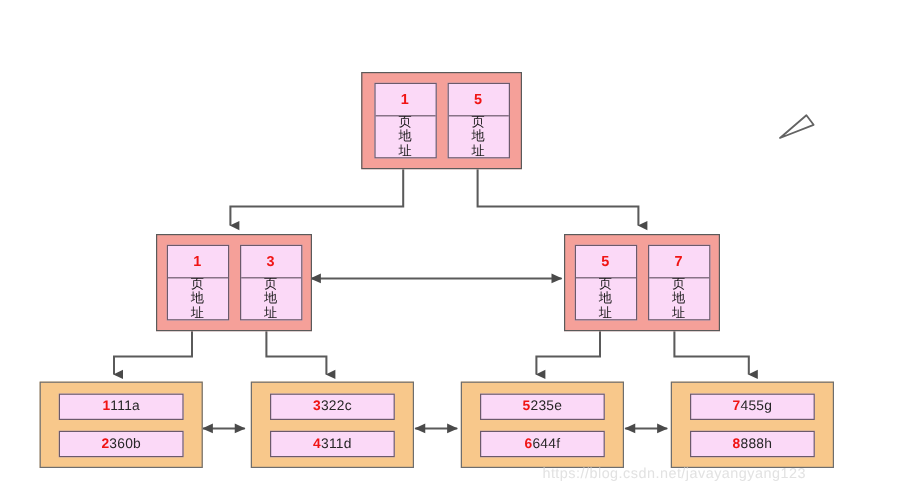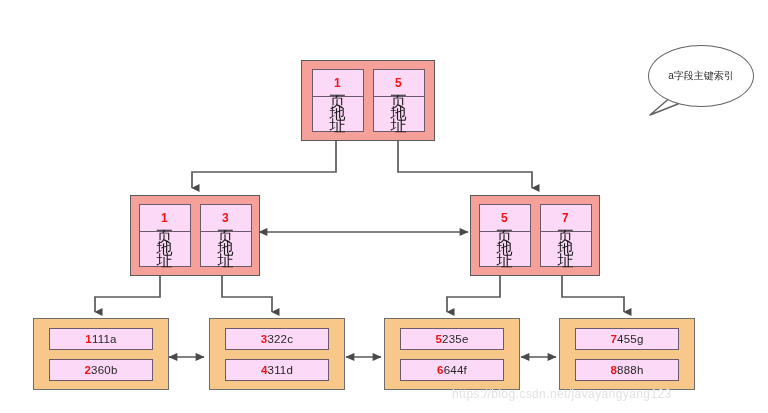--- a/index.html
+++ b/index.html
@@ -58,21 +58,21 @@
     border-bottom: 1.4px solid #6b5a6b;
     letter-spacing: 0.3px;
   }
   .cell-ptr {
     height: 34px;
     display: flex;
     align-items: center;
     justify-content: center;
     text-align: left;
     color: #1b1b1b;
-    font-size: 16px;
+    font-size: 11px;
     line-height: 12px;
     padding: 0 22px;
     word-break: break-all;
   }
 
   
   .leaf-node {
     position: absolute;
     box-sizing: border-box;
     background: #f8c88b;
@@ -176,23 +176,20 @@
 
       <path d="M95,352 L95,360" marker-end="url(#arrow-down)"></path>
       <path d="M272,352 L272,360" marker-end="url(#arrow-down)"></path>
       <path d="M447,352 L447,360" marker-end="url(#arrow-down)"></path>
       <path d="M624,352 L624,360" marker-end="url(#arrow-down)"></path>
     </g>
 
     <path d="M672,96 L650,115 L678,104 Z" fill="#ffffff" stroke="#636363" stroke-width="1.5" stroke-linejoin="round"></path>
   </svg>
 
-  <div class="callout">
-    <span>a字段主键索引</span>
-  </div>
 
   <div class="index-node" style="left:301px; top:60px; width:134px; height:81px;">
     <div class="index-cell">
       <div class="cell-key">1</div>
       <div class="cell-ptr">页地址</div>
     </div>
     <div class="index-cell">
       <div class="cell-key">5</div>
       <div class="cell-ptr">页地址</div>
     </div>

